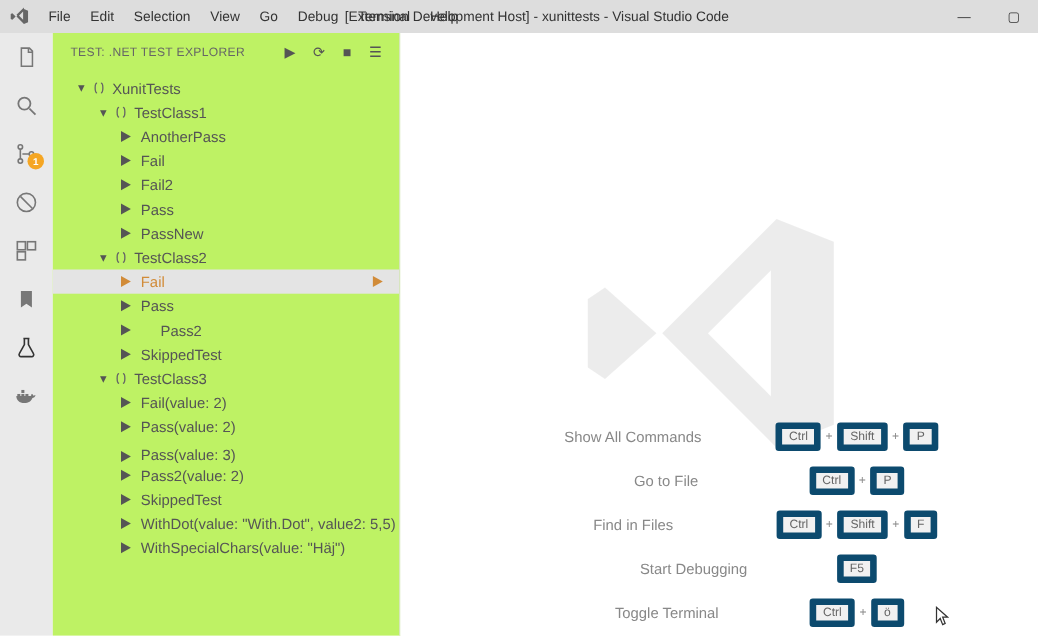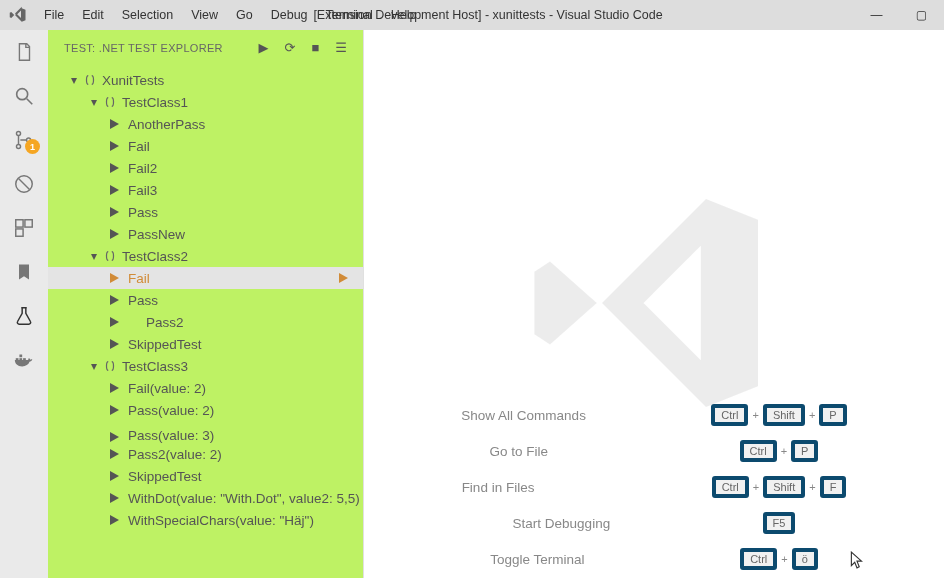--- a/index.html
+++ b/index.html
@@ -26,23 +26,23 @@
 .tree-row.selected { background:#e4e4e4; color:#d18b38; }
 .tree-row.selected .test-icon svg path { fill:#d18b38; }
 .chev { width:16px; display:inline-flex; justify-content:center; color:#555; font-size:12px; }
 .tree-icon { width:16px; display:inline-flex; justify-content:center; margin-right:4px; }
 .test-icon { width:16px; display:inline-flex; justify-content:center; margin-right:6px; }
 .row-action { margin-left:auto; margin-right:12px; color:#888; }
 .editor { flex:1; position:relative; background:#fff; display:flex; flex-direction:column; align-items:center; justify-content:center; }
 .watermark { opacity:0.15; }
 .shortcuts { position:absolute; bottom:8px; left:0; right:0; display:flex; flex-direction:column; align-items:center; gap:14px; }
 .shortcut-row { display:flex; align-items:center; gap:10px; }
-.shortcut-label { width:240px; text-align:left; font-size:13.5px; color:#888; }
+.shortcut-label { width:240px; text-align:center; font-size:13.5px; color:#888; }
 .keys { display:flex; align-items:center; gap:4px; }
-.key { background:#f1f1f1; border:4px solid #0c4a6e; border-radius:3px; padding:1px 6px; font-size:11px; color:#666; }
+.key { background:#f1f1f1; border:6px solid #0c4a6e; border-radius:3px; padding:1px 6px; font-size:11px; color:#666; }
 .plus { font-size:11px; color:#888; }
 .cursor { position:absolute; bottom:6px; right:80px; }
 </style>
 </head>
 <body>
 
 <div class="titlebar">
   <div class="titlebar-logo">
     <svg width="18" height="18" viewBox="0 0 24 24">
         <path fill="#666" d="M17 3l5 2v14l-5 2-9-9 2-2 6 6V6l-6 6-2-2 9-9zM3 8l4 4-4 4-2-1V9l2-1z"></path>
@@ -173,28 +173,20 @@
             </svg>
           </span>
           <span>Fail2</span>
         </div>
         <div class="tree-row" style="padding-left: 58px;">
           <span class="test-icon">
             <svg width="12" height="12" viewBox="0 0 12 12">
               <path fill="#555" d="M2 1 L11 6 L2 11 Z"></path>
             </svg>
           </span>
-          <span>Fail3</span>
-        </div>
-        <div class="tree-row" style="padding-left: 58px;">
-          <span class="test-icon">
-            <svg width="12" height="12" viewBox="0 0 12 12">
-              <path fill="#555" d="M2 1 L11 6 L2 11 Z"></path>
-            </svg>
-          </span>
           <span>Pass</span>
         </div>
         <div class="tree-row" style="padding-left: 58px;">
           <span class="test-icon">
             <svg width="12" height="12" viewBox="0 0 12 12">
               <path fill="#555" d="M2 1 L11 6 L2 11 Z"></path>
             </svg>
           </span>
           <span>PassNew</span>
         </div>

